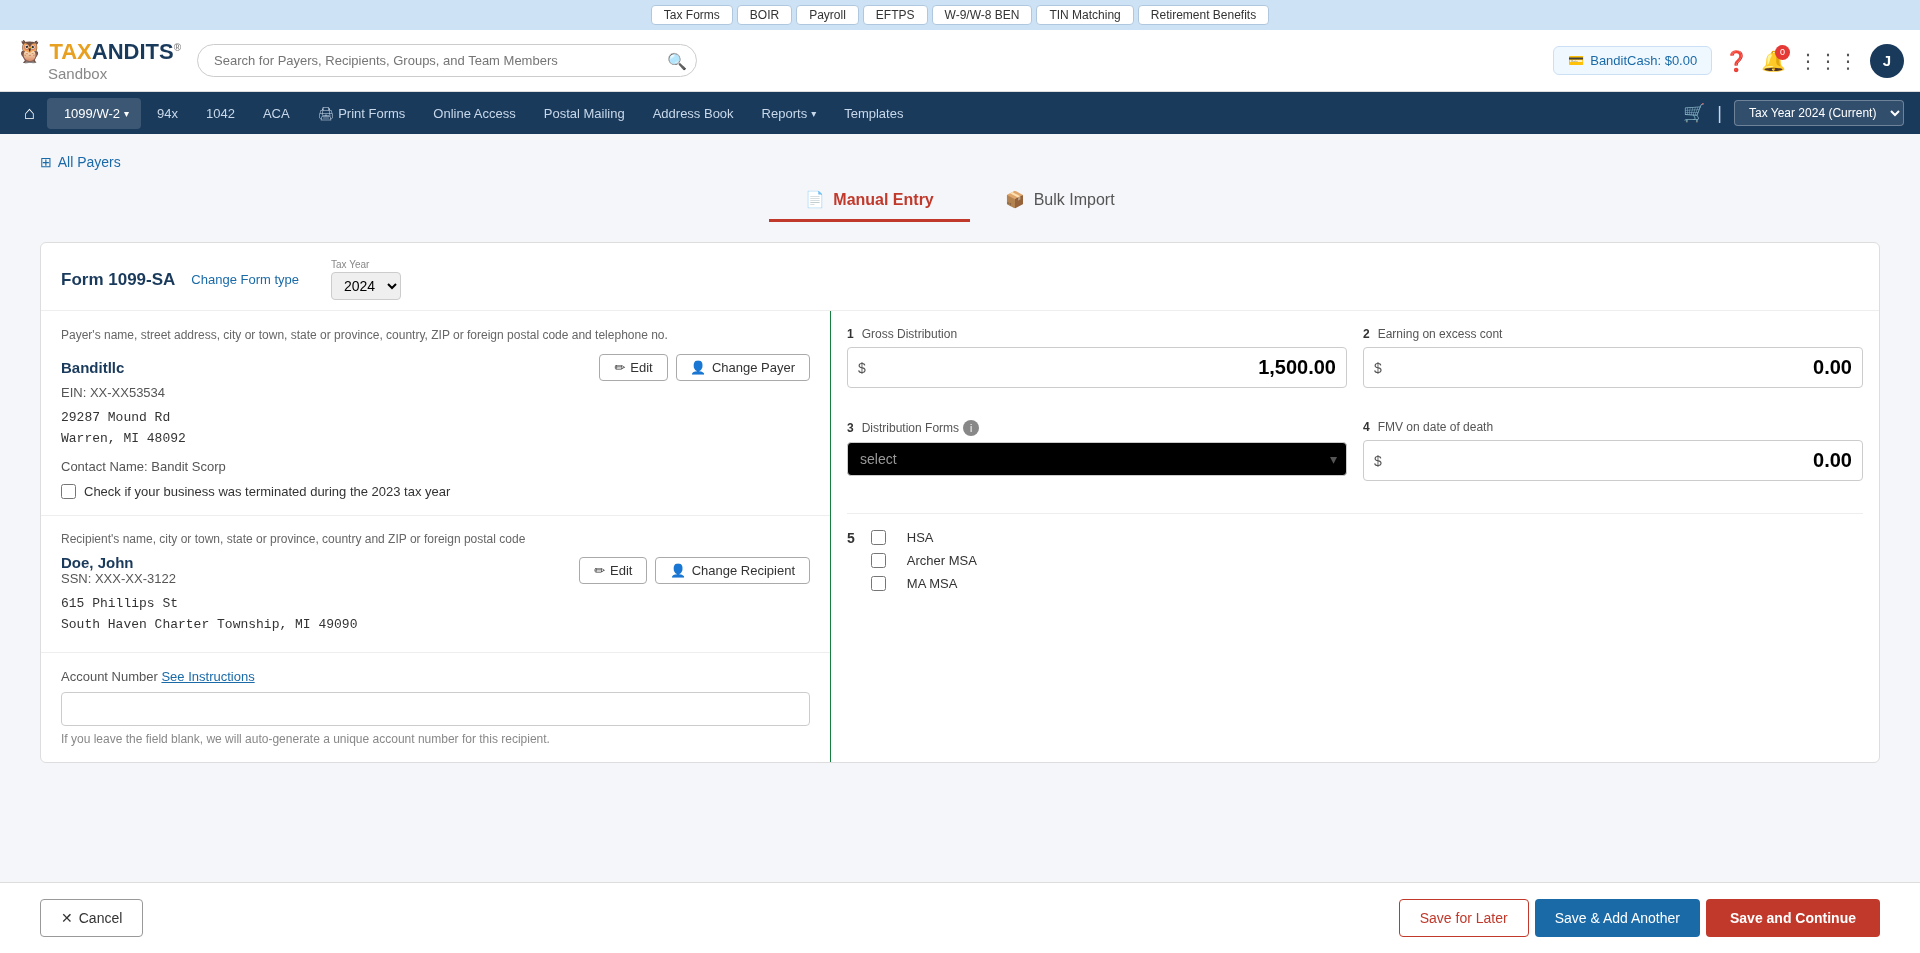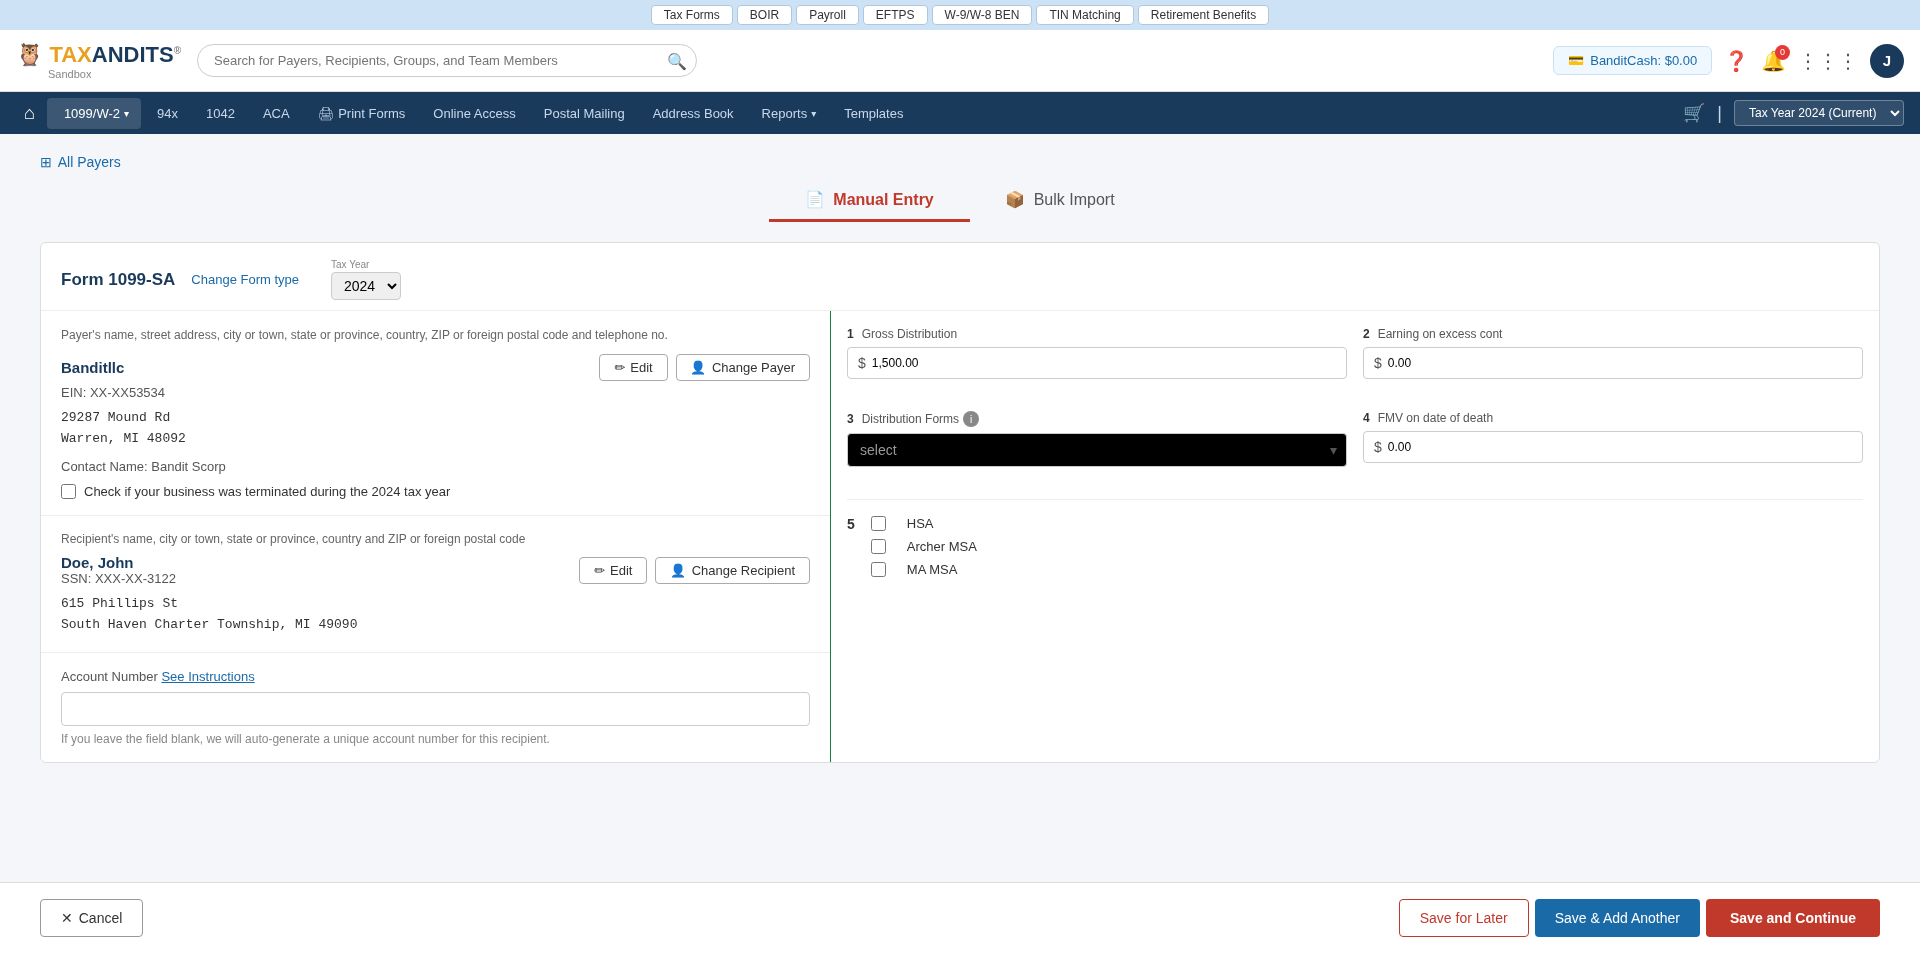--- a/index.html
+++ b/index.html
@@ -40,21 +40,21 @@
       flex-direction: column;
       align-items: flex-start;
       min-width: 130px;
     }
     .logo-main {
       display: flex;
       align-items: center;
       gap: 6px;
     }
     .logo-text { font-size: 22px; font-weight: 700; color: #1a3a5c; }
-    .logo-sandbox { font-size: 11px; color: #888; margin-left: 32px; }
+    .logo-sandbox { font-size: 15px; color: #888; margin-left: 32px; }
     .search-bar {
       flex: 1;
       max-width: 500px;
       position: relative;
     }
     .search-bar input {
       width: 100%;
       border: 1px solid #ccc;
       border-radius: 20px;
       padding: 8px 40px 8px 16px;
@@ -360,24 +360,25 @@
       align-items: center;
       border: 1px solid #ccc;
       border-radius: 4px;
       padding: 0 10px;
       background: white;
     }
     .money-symbol { color: #555; font-size: 14px; margin-right: 6px; }
     .money-input {
       border: none;
       outline: none;
-      font-size: 12px;
-      text-align: left;
+      font-size: 20px;
+      text-align: right;
       flex: 1;
       padding: 8px 0;
+      font-weight: bold;
     }
     .select-wrap {
       position: relative;
     }
     .select-field {
       width: 100%;
       border: 1px solid #ccc;
       border-radius: 4px;
       padding: 8px 30px 8px 12px;
       font-size: 14px;
@@ -614,21 +615,21 @@
           </div>
           <div class="ein-text">EIN: XX-XX53534</div>
           <div class="address-text">29287 Mound Rd</div>
           <div class="address-text">Warren, MI 48092</div>
           <div class="contact-row">
             <span>Contact Name:</span>
             <span>Bandit Scorp</span>
           </div>
           <div class="checkbox-row">
             <input type="checkbox" style="">
-            <span>Check if your business was terminated during the 2024 tax year</span>
+            <span>Check if your business was terminated during the 2023 tax year</span>
           </div>
         </div>
 
         <div class="recipient-section">
           <div class="recipient-header">Recipient's name, city or town, state or province, country and ZIP or foreign postal code</div>
           <div class="payer-name-row">
             <div>
               <div class="recipient-name">Doe, John</div>
               <div class="ssn-text">SSN: XXX-XX-3122</div>
             </div>

